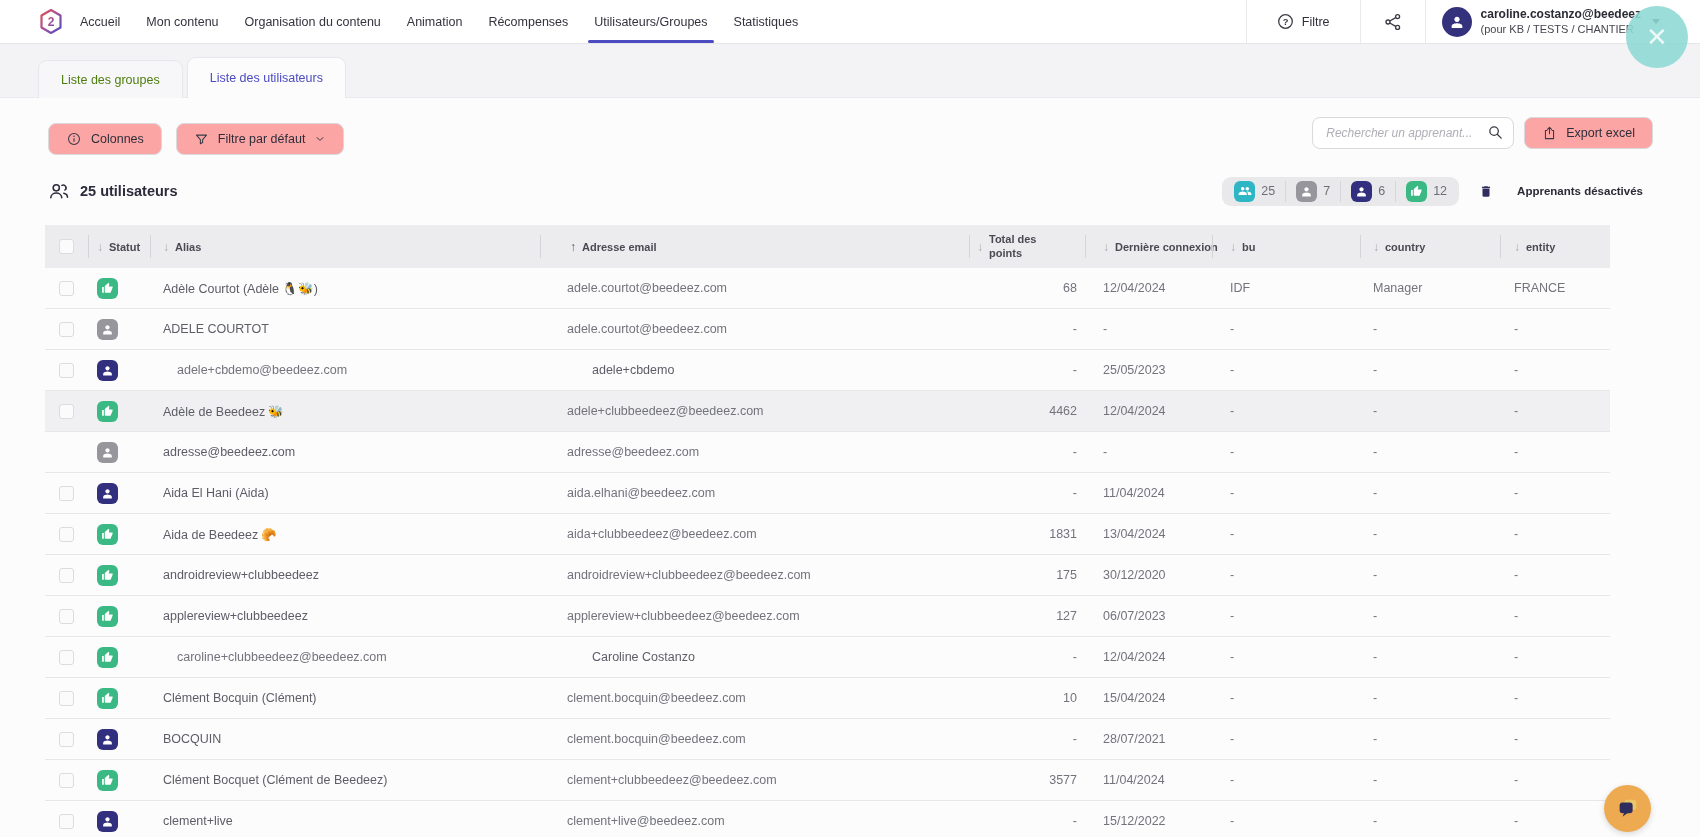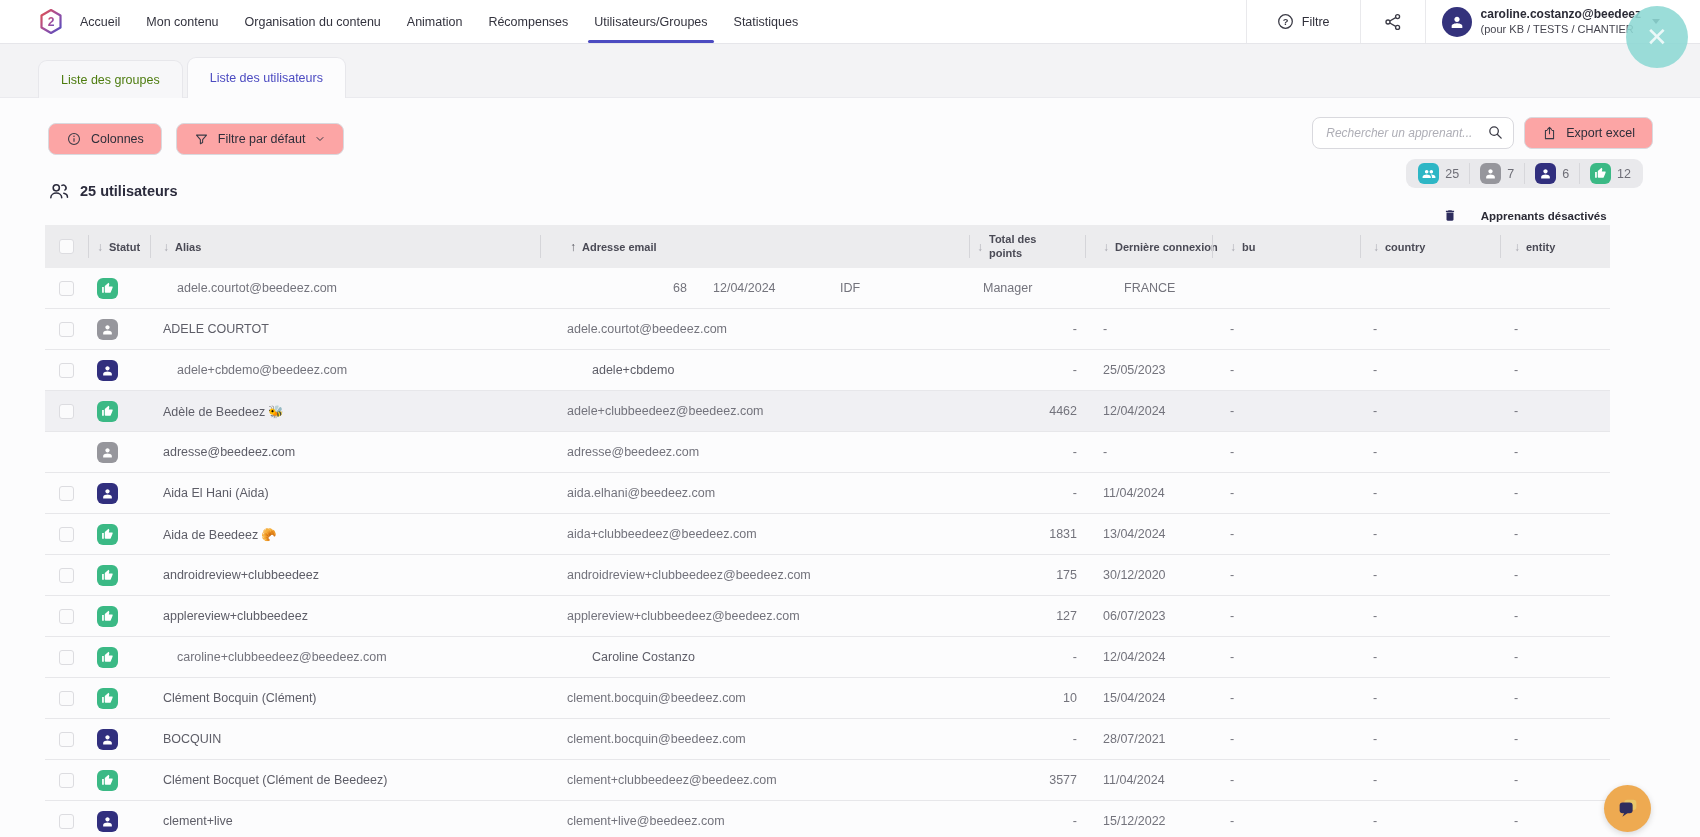--- a/index.html
+++ b/index.html
@@ -36,21 +36,21 @@
   .btn { height:32px; border:1px solid #d9d9de; border-radius:8px; background:#fca5a5; display:inline-flex; align-items:center; gap:9px; padding:0 17px; font-size:12.5px; color:#2e2e3a; cursor:pointer; white-space:nowrap; }
   .toolbar-left { position:absolute; top:25px; left:48px; display:flex; gap:14px; }
   .toolbar-right { position:absolute; top:12px; right:47px; display:flex; gap:10px;margin-top:7px; }
   .search-wrap { position:relative; }
   .search-input { width:202px; height:32px; border:1px solid #d9d9de; border-radius:8px; background:#fff; padding:0 34px 0 13px; font-size:12px; font-style:italic; color:#55555e; outline:none; font-family:"Liberation Sans", sans-serif; }
   .search-input::placeholder { color:#aeaeb6; font-style:italic; }
   .search-icon-abs { position:absolute; right:10px; top:7px; }
 
   .summary-row { position:absolute; top:77px; left:48px; right:57px; height:32px; display:flex; align-items:center; justify-content:space-between; }
   .count-wrap { display:flex; align-items:center; gap:10px; font-size:14.5px; color:#2b2b3c; font-weight:bold; }
-  .summary-right { display:flex; align-items:center; gap:20px;flex-direction:column; }
+  .summary-right { display:flex; align-items:center; gap:20px; }
   .badge-group { background:#e9e9ec; border-radius:9px; padding:4px 2px; display:flex; align-items:center; }
   .badge { display:flex; align-items:center; gap:6px; padding:0 10px; cursor:pointer; }
   .badge:not(:last-child) { border-right:1px solid #d7d7db; }
   .badge-chip { width:21px; height:21px; border-radius:6px; display:flex; align-items:center; justify-content:center; }
   .badge-num { font-size:12.5px; color:#6e6e77; }
   .disabled-learners { display:flex; align-items:center; gap:24px; font-size:11.5px; color:#2b2b36; font-weight:bold; cursor:pointer; white-space:nowrap; }
 
   
   .table { position:absolute; top:127px; left:45px; width:1565px; }
   .thead { display:flex; align-items:center; background:#ececee; height:43px; }
@@ -307,20 +307,21 @@
     <div class="td c-check">
             <span class="checkbox"></span>
           </div>
     <div class="td c-statut">
             <span class="status-chip" style="background: rgb(59, 185, 133);">
               <svg width="13" height="13" viewBox="0 0 24 24">
                 <path fill="#fff" d="M2 20h3.2V9H2v11zM22 10.1c0-1.1-.9-2-2-2h-5.6l.9-4.1v-.3c0-.4-.2-.8-.4-1.1l-1-1L7.6 7.1c-.4.4-.6.9-.6 1.4v9.4c0 1.1.9 2 2 2h7.2c.8 0 1.5-.5 1.8-1.2l2.8-6.5c.1-.2.2-.5.2-.7v-1.4z"></path>
               </svg>
             </span>
           </div>
+    <div class="td c-alias">Adèle Courtot (Adèle 🐧🐝)</div>
     <div class="td c-email">adele.courtot@beedeez.com</div>
     <div class="td c-points">68</div>
     <div class="td c-last">12/04/2024</div>
     <div class="td c-bu">IDF</div>
     <div class="td c-country">Manager</div>
     <div class="td c-entity">FRANCE</div>
   </div>
         <div class="tr">
     <div class="td c-check">
             <span class="checkbox"></span>

